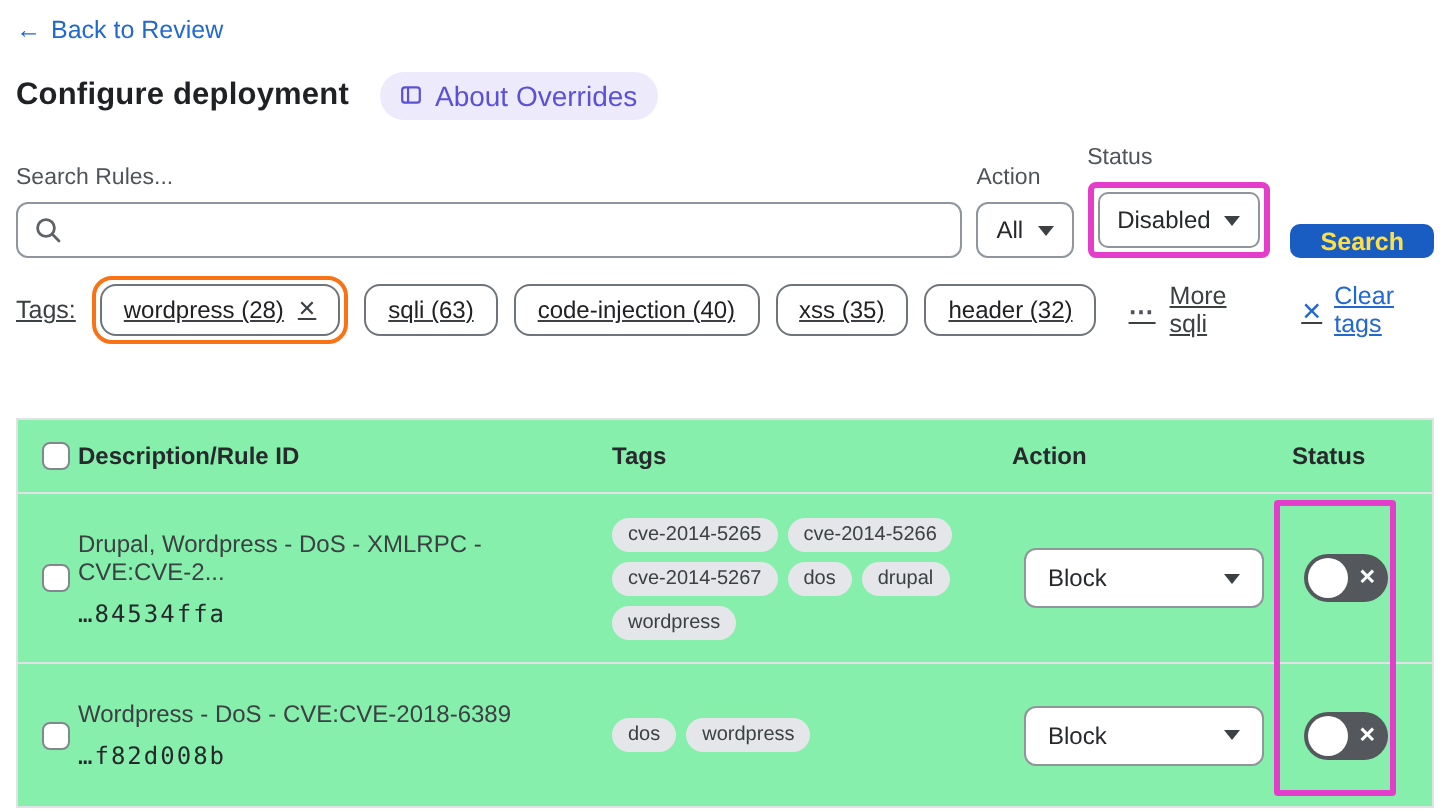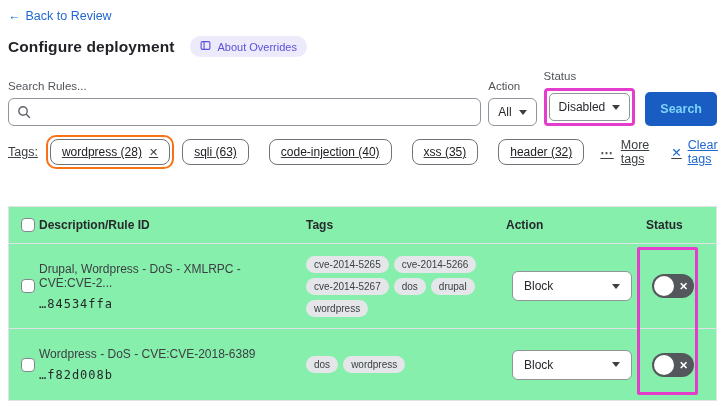--- a/index.html
+++ b/index.html
@@ -7,33 +7,33 @@
   body { font-family: "Liberation Sans", sans-serif; color:#202124; position:relative; }
   .container { padding: 0 8px; }
 
   
   .back-row { margin-top:6px; }
   .back-link { display:inline-flex; align-items:center; gap:5px; color:#2268d1; font-size:12.5px; text-decoration:none; cursor:pointer; }
 
   
   .title-row { margin-top:12px; display:flex; align-items:center; gap:16px; }
   .page-title { font-size:15.5px; font-weight:700; color:#1f2125; letter-spacing:.1px; }
-  .about-badge { display:inline-flex; align-items:center; gap:6px; background:#edeafb; color:#5b51d9; font-size:11px; padding:4px 10px; border-radius:12px; cursor:pointer; }
+  .about-badge { display:inline-flex; align-items:center; gap:6px; background:#edeafb; color:#5b51d9; font-size:14px; padding:4px 10px; border-radius:12px; cursor:pointer; }
 
   
   .filter-row { margin-top:13px; display:flex; align-items:flex-end; gap:7px; }
   .field-label { font-size:11.5px; color:#50545a; margin-bottom:6px; }
   .search-group { flex:1; }
   .input-wrap { position:relative; }
   .search-input { width:100%; height:28px; border:1px solid #8f959b; border-radius:6px; padding:0 8px 0 28px; font-size:12px; color:#202124; outline:none; background:#fff; }
   .search-icon-box { position:absolute; left:9px; top:7px; width:14px; height:14px; }
   .ctl { height:28px; background:#fff; border:1px solid #8f959b; border-radius:6px; display:flex; align-items:center; gap:7px; padding:0 9px; font-size:12px; color:#26282c; cursor:pointer; white-space:nowrap; }
   .caret { width:0; height:0; border-left:4px solid transparent; border-right:4px solid transparent; border-top:5px solid #3c4043; }
   .magenta-wrap { border:3px solid #e53dcb; border-radius:4px; padding:2px; background:#fff; }
-  .search-button { height:34px; padding:0 15px; background:#1a5dc2; color:#7dd3fc; font-size:12.5px; font-weight:600; border:none; border-radius:5px; cursor:pointer; margin-left:3px; }
+  .search-button { height:17px; padding:0 15px; background:#1a5dc2; color:#fde047; font-size:12.5px; font-weight:600; border:none; border-radius:5px; cursor:pointer; margin-left:3px; }
 
   
   .tags-row { margin-top:9px; display:flex; align-items:center; gap:8px; font-size:12.5px; color:#3c4043;text-decoration:underline; }
   .magenta-chip-wrap { border:2px solid #f97316; border-radius:10px; padding:2px; display:inline-flex; }
   .tag-chip { display:inline-flex; align-items:center; gap:7px; border:1px solid #6f747a; border-radius:8px; background:#fff; padding:5px 11px; font-size:12px; color:#202124; cursor:pointer; white-space:nowrap; }
   .chip-x { font-size:11px; color:#3c4043; line-height:1; }
   .more-tags { display:inline-flex; align-items:center; gap:7px; color:#3c4043; margin-left:8px; cursor:pointer; }
   .dots { letter-spacing:1px; font-weight:700; color:#50545a; }
   .clear-tags { display:inline-flex; align-items:center; gap:6px; color:#2268d1; margin-left:14px; cursor:pointer; }
   .clear-tags .label { text-decoration:underline; }
@@ -124,30 +124,30 @@
   <div class="tags-row">
     <span>Tags:</span>
 
     <span class="magenta-chip-wrap">
       <span class="tag-chip">
         <span>wordpress (28)</span>
         <span class="chip-x">✕</span>
       </span>
     </span>
 
-    <span id="tag-chip-list" style="display:inline-flex; gap:20px;">
+    <span id="tag-chip-list" style="display:inline-flex; gap:8px;">
         <span class="tag-chip">sqli (63)</span>
         <span class="tag-chip">code-injection (40)</span>
         <span class="tag-chip">xss (35)</span>
         <span class="tag-chip">header (32)</span>
       </span>
 
     <span class="more-tags">
       <span class="dots">⋯</span>
-      <span>More tags</span>
+      <span>More sqli</span>
     </span>
 
     <span class="clear-tags">
       <span>✕</span>
       <span class="label">Clear tags</span>
     </span>
   </div>
 
   <div class="table-wrap">
     <div class="rules-table">

